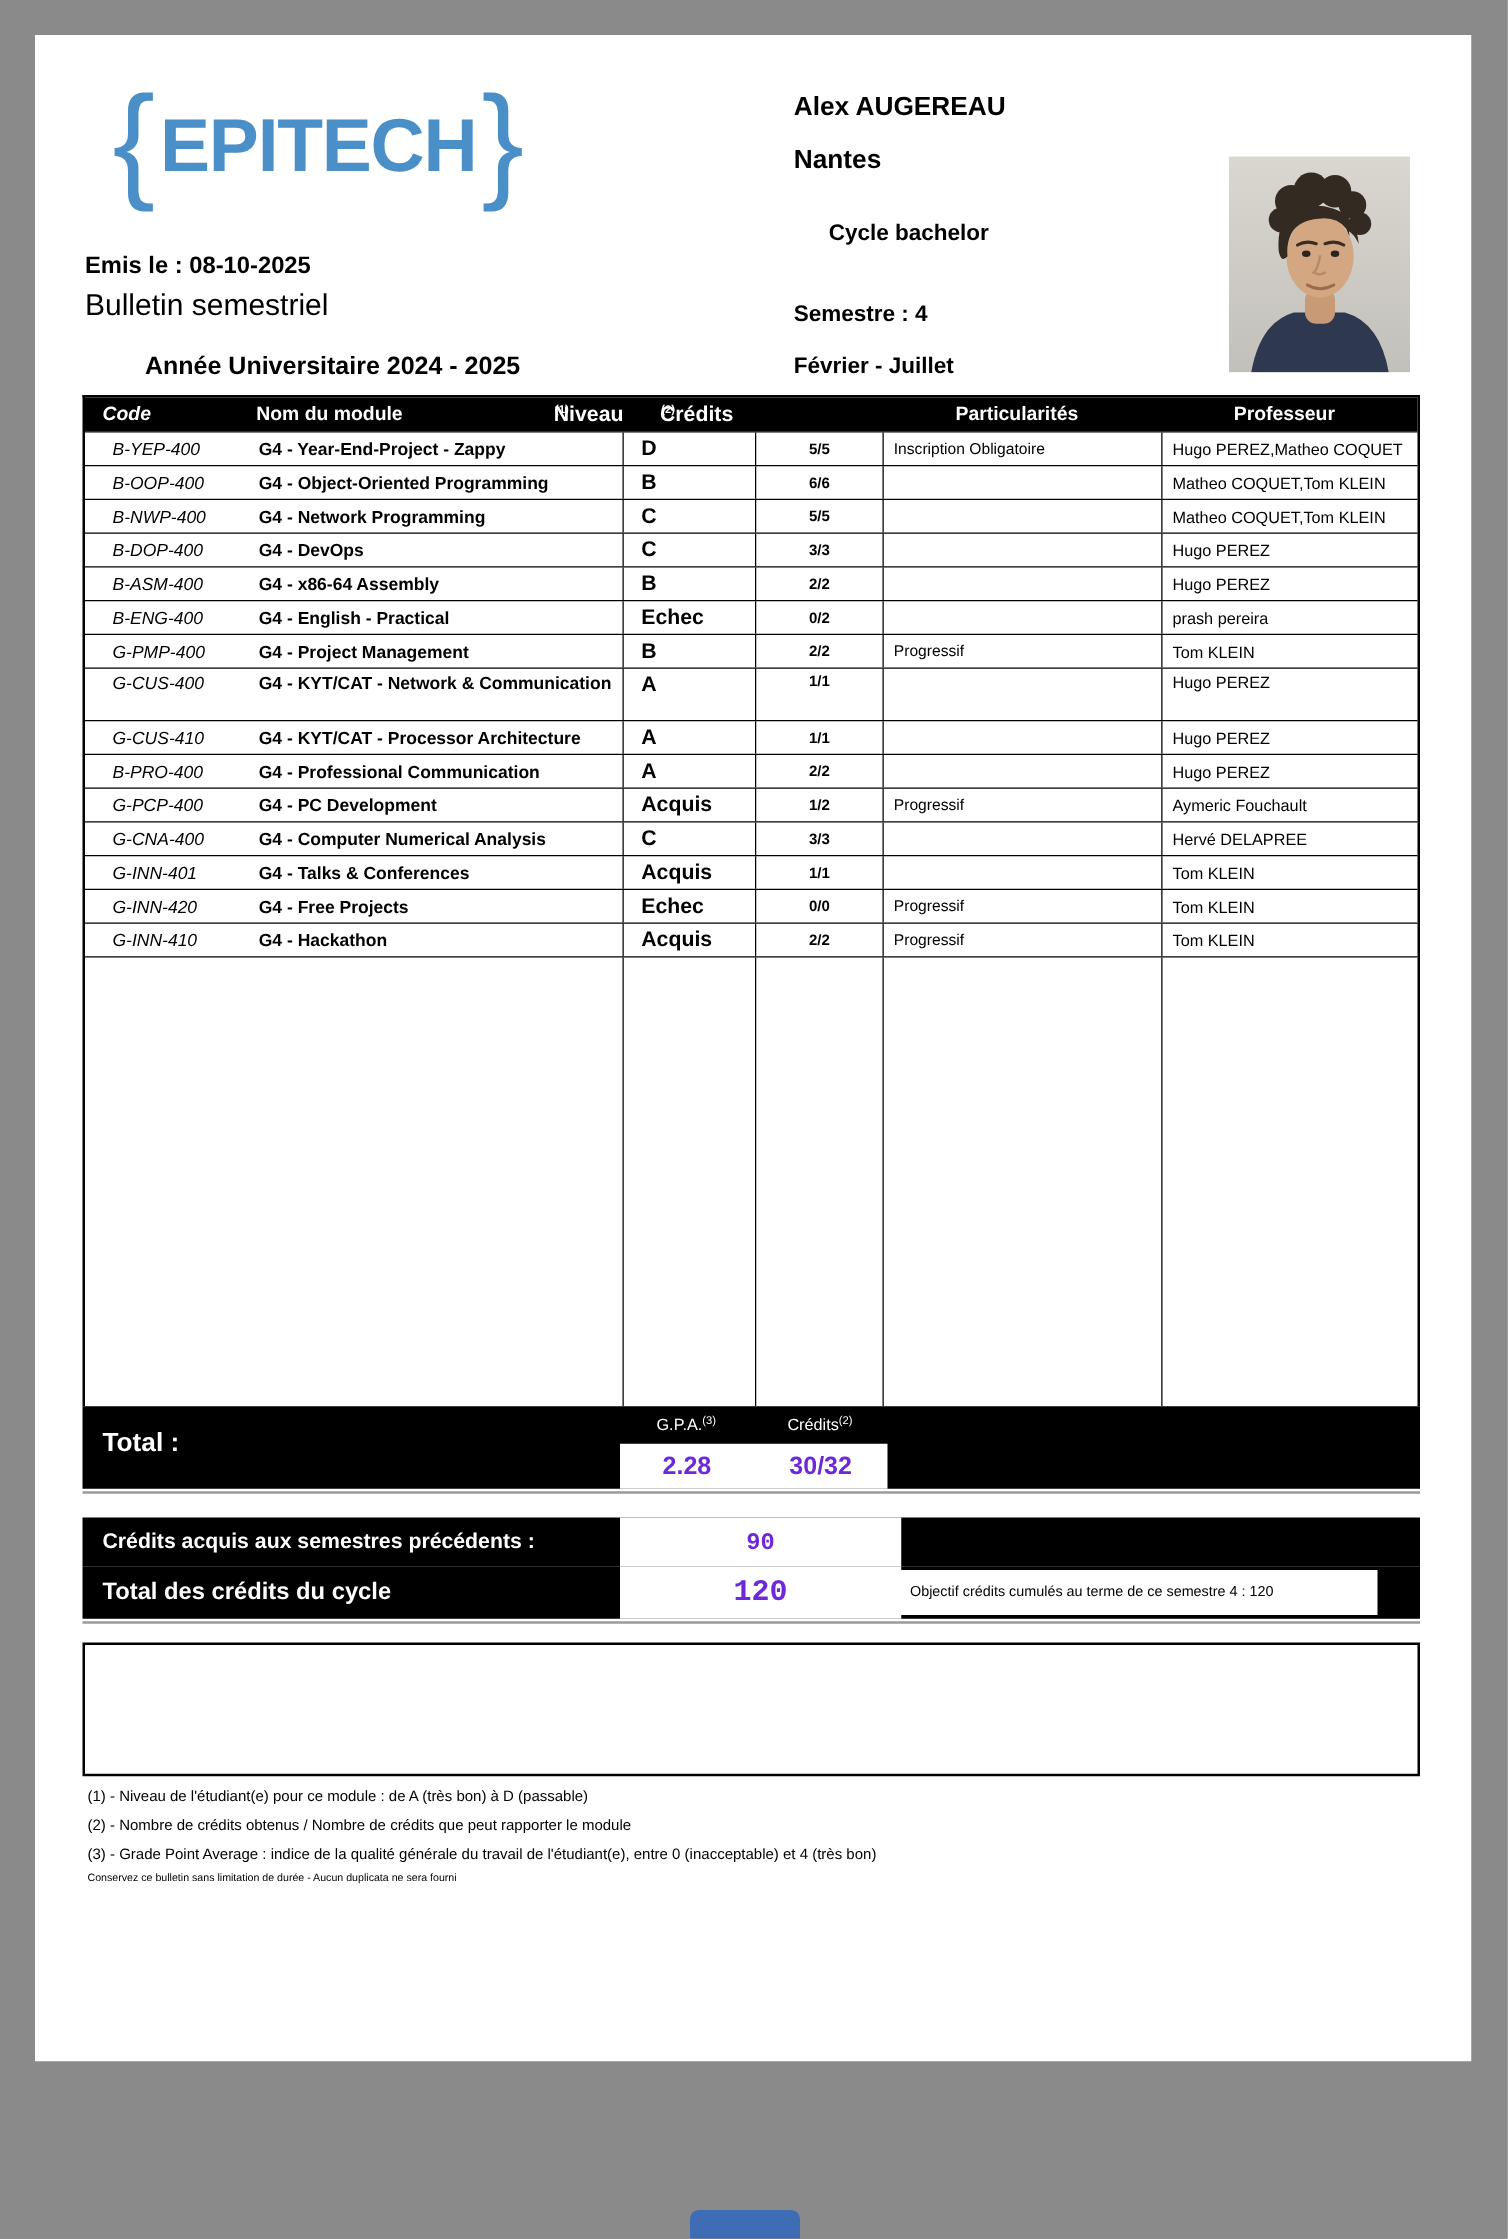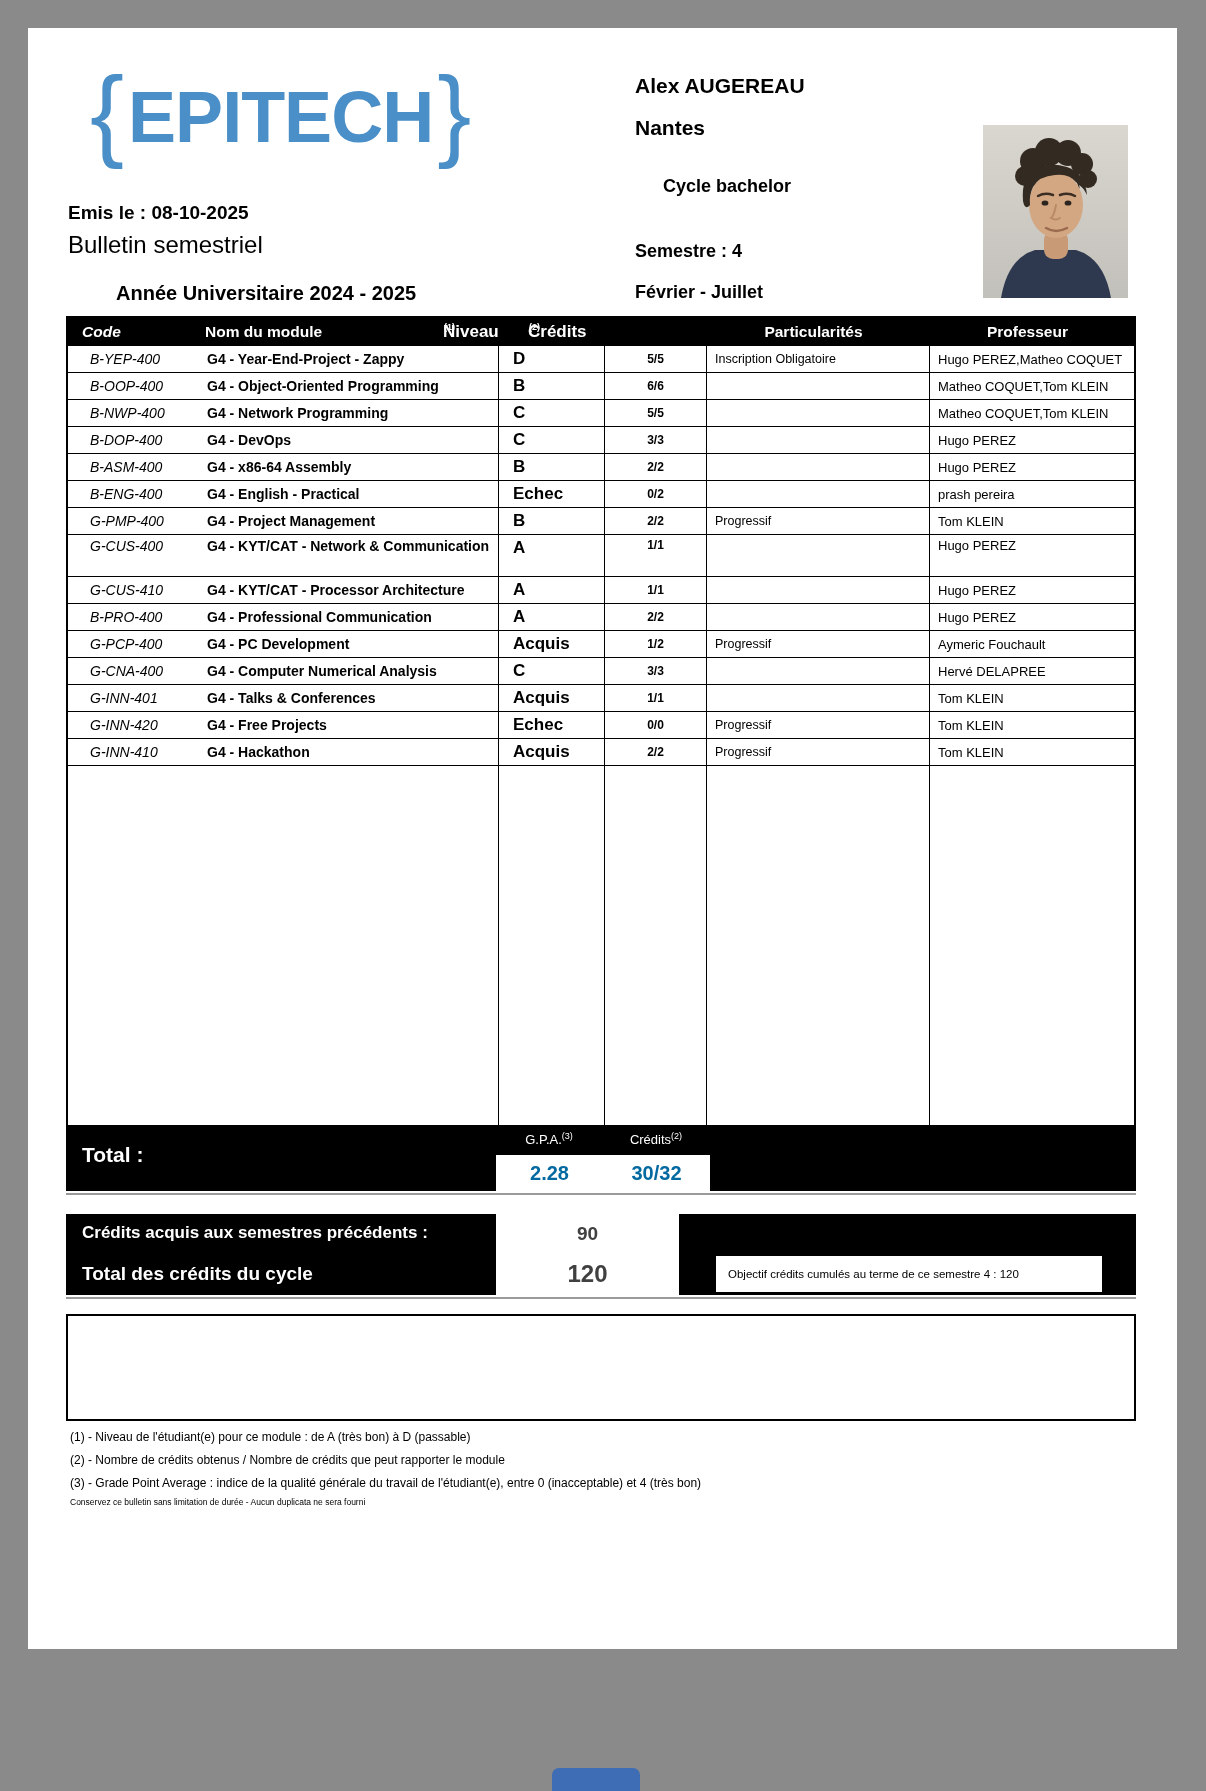--- a/index.html
+++ b/index.html
@@ -3,21 +3,21 @@
 <meta charset="utf-8">
 <style>
   html,body{margin:0;padding:0;background:#8a8a8a;}
   .canvas{position:relative;width:1206px;height:1791px;background:#8a8a8a;overflow:hidden;
           font-family:"Liberation Sans","DejaVu Sans",sans-serif;color:#000;}
   .page{position:absolute;left:28px;top:28px;width:1149px;height:1621px;background:#ffffff;}
 
   
   .logo{position:absolute;left:62px;top:38px;display:flex;align-items:center;color:#4a8fc7;}
   .logo .brace{font-size:102px;font-weight:400;line-height:1;transform:translateY(-4px);}
-  .logo .logo-text{font-size:72px;font-weight:800;letter-spacing:-1px;line-height:1;padding:0 4px;}
+  .logo .logo-text{font-size:60px;font-weight:800;letter-spacing:-1px;line-height:1;padding:0 4px;}
   .issued{position:absolute;left:40px;top:174px;font-size:19px;font-weight:700;}
   .doc-title{position:absolute;left:40px;top:203px;font-size:24px;font-weight:400;}
   .year{position:absolute;left:40px;top:254px;font-size:20px;font-weight:700;margin-left:48px;}
 
   .student-name{position:absolute;left:607px;top:46px;font-size:21px;font-weight:700;}
   .student-city{position:absolute;left:607px;top:88px;font-size:21px;font-weight:700;}
   .student-cycle{position:absolute;left:607px;top:148px;font-size:18px;font-weight:700;margin-left:28px;}
   .student-sem{position:absolute;left:607px;top:213px;font-size:18px;font-weight:700;}
   .student-period{position:absolute;left:607px;top:254px;font-size:18px;font-weight:700;}
   .photo{position:absolute;left:955px;top:97px;width:145px;height:173px;overflow:hidden;}
@@ -50,33 +50,33 @@
   .c.partic{padding-left:8px;font-size:12.5px;}
   .c.prof{padding-left:8px;font-size:13px;}
 
   
   .total-bar{position:absolute;left:38px;top:1097px;width:1070px;height:66px;background:#000;color:#fff;}
   .total-label{position:absolute;left:16px;top:18px;font-size:21px;font-weight:700;}
   .gpa-label,.cr-label{position:absolute;top:6px;font-size:13px;text-align:center;}
   .gpa-label{left:430px;width:106px;}
   .cr-label{left:536px;width:108px;}
   .gpa-label sup,.cr-label sup{font-size:9px;}
-  .total-values{position:absolute;left:430px;top:30px;width:214px;height:36px;background:#fff;color:#0369a1;
+  .total-values{position:absolute;left:430px;top:30px;width:214px;height:36px;background:#fff;color:#6d28d9;
                 display:flex;}
   .total-values span{flex:1;display:flex;align-items:center;justify-content:center;
                      font-size:20px;font-weight:700;}
   .hairline{position:absolute;left:38px;width:1070px;height:2px;background:#9a9a9a;}
   .hl1{top:1165px;} .hl2{top:1269px;}
 
   .bar2{position:absolute;left:38px;top:1186px;width:1070px;height:39px;background:#000;color:#fff;}
   .bar2 .bar-label{position:absolute;left:16px;top:9px;font-size:17px;font-weight:700;}
   .bar3{position:absolute;left:38px;top:1225px;width:1070px;height:42px;background:#000;color:#fff;}
   .bar3 .bar-label{position:absolute;left:16px;top:10px;font-size:19px;font-weight:700;}
-  .bar-box{position:absolute;left:430px;top:0;width:183px;height:100%;background:#fff;color:#404040;
-           display:flex;align-items:center;justify-content:center;font-weight:700;}
+  .bar-box{position:absolute;left:430px;top:0;width:225px;height:100%;background:#fff;color:#6d28d9;
+           display:flex;align-items:center;justify-content:center;font-weight:700;font-family:Liberation Mono, monospace;}
   .bar2 .bar-box{font-size:19px;}
   .bar3 .bar-box{font-size:24px;}
   .objective-box{position:absolute;left:650px;top:3px;width:386px;height:36px;background:#fff;color:#000;
                  display:flex;align-items:center;padding-left:12px;box-sizing:border-box;font-size:11.5px;}
 
   
   .comments-box{position:absolute;left:38px;top:1286px;width:1070px;height:107px;
                 box-sizing:border-box;border:2px solid #000;background:#fff;}
   .footnotes{position:absolute;left:42px;top:1402px;}
   .fn{font-size:12px;margin-bottom:9px;}

